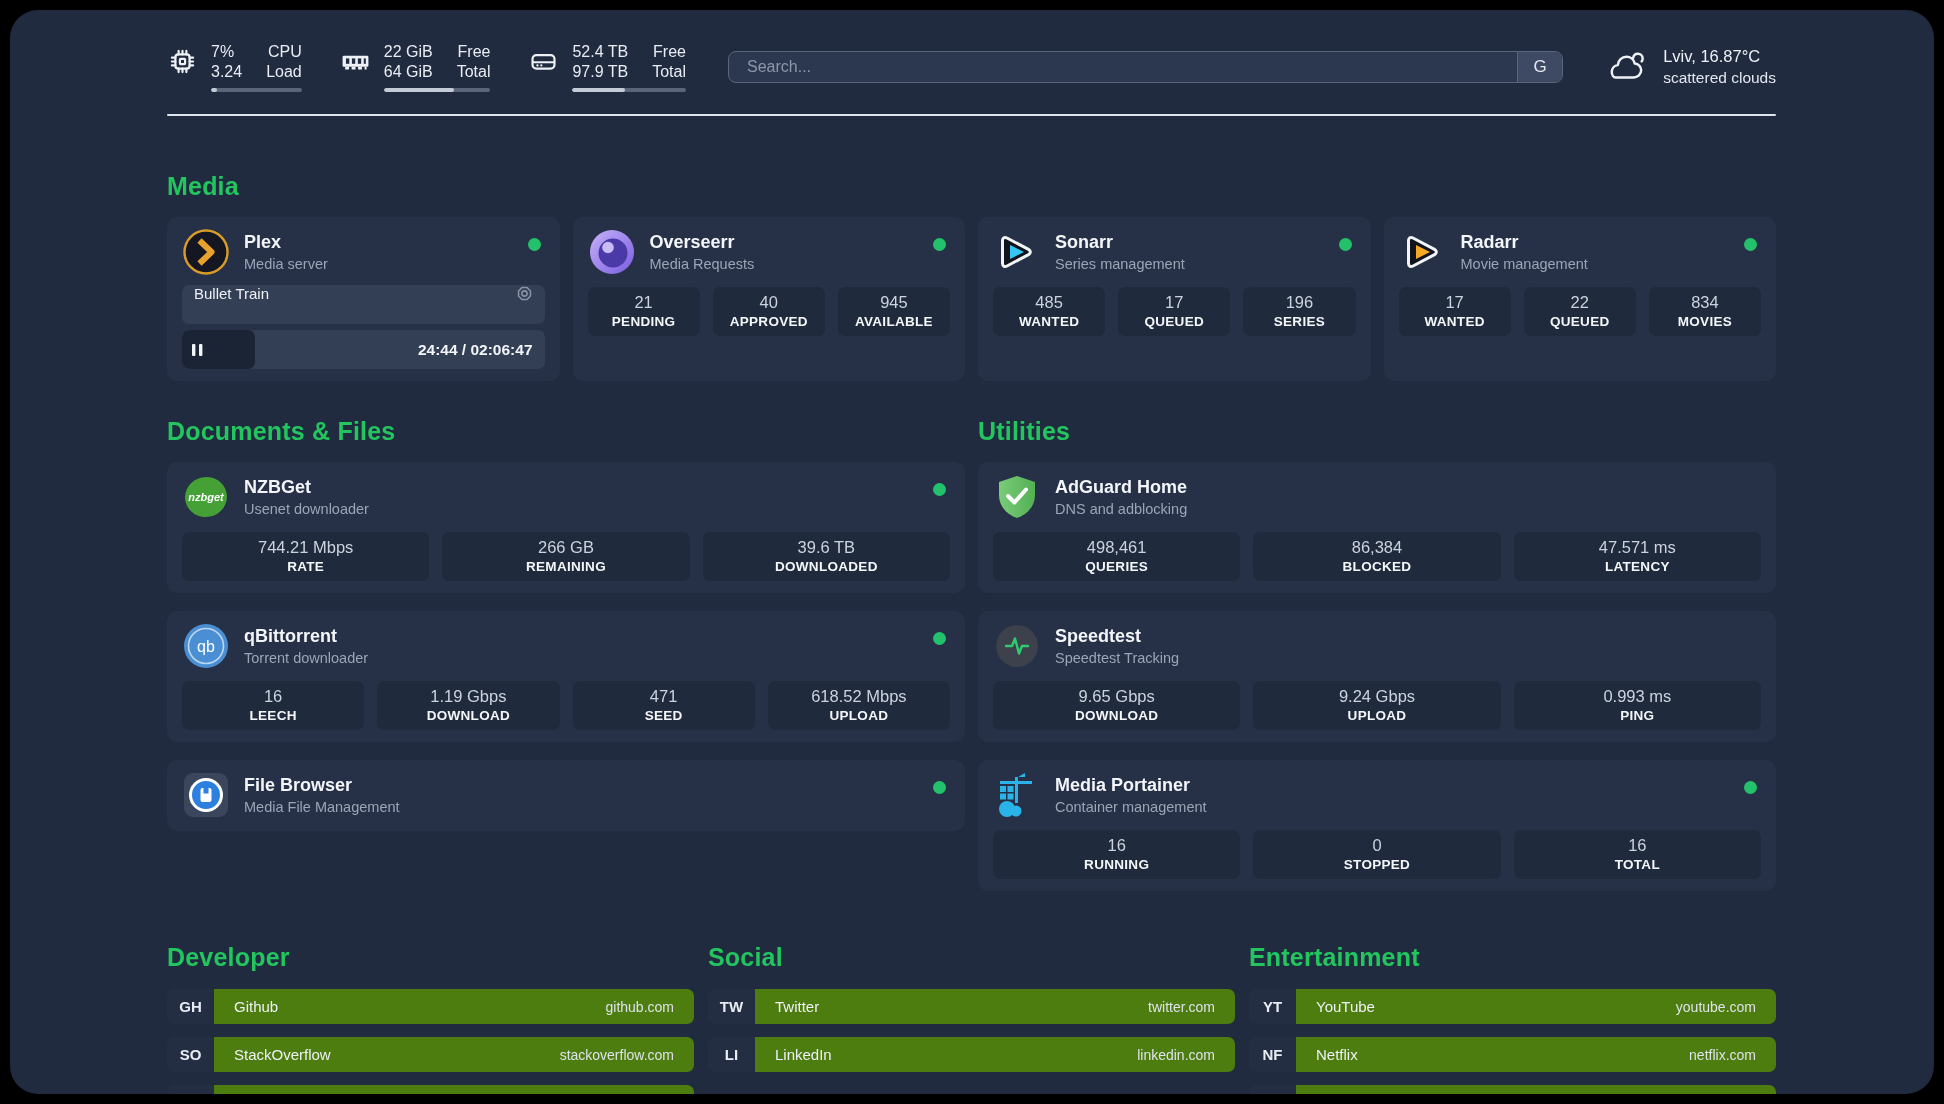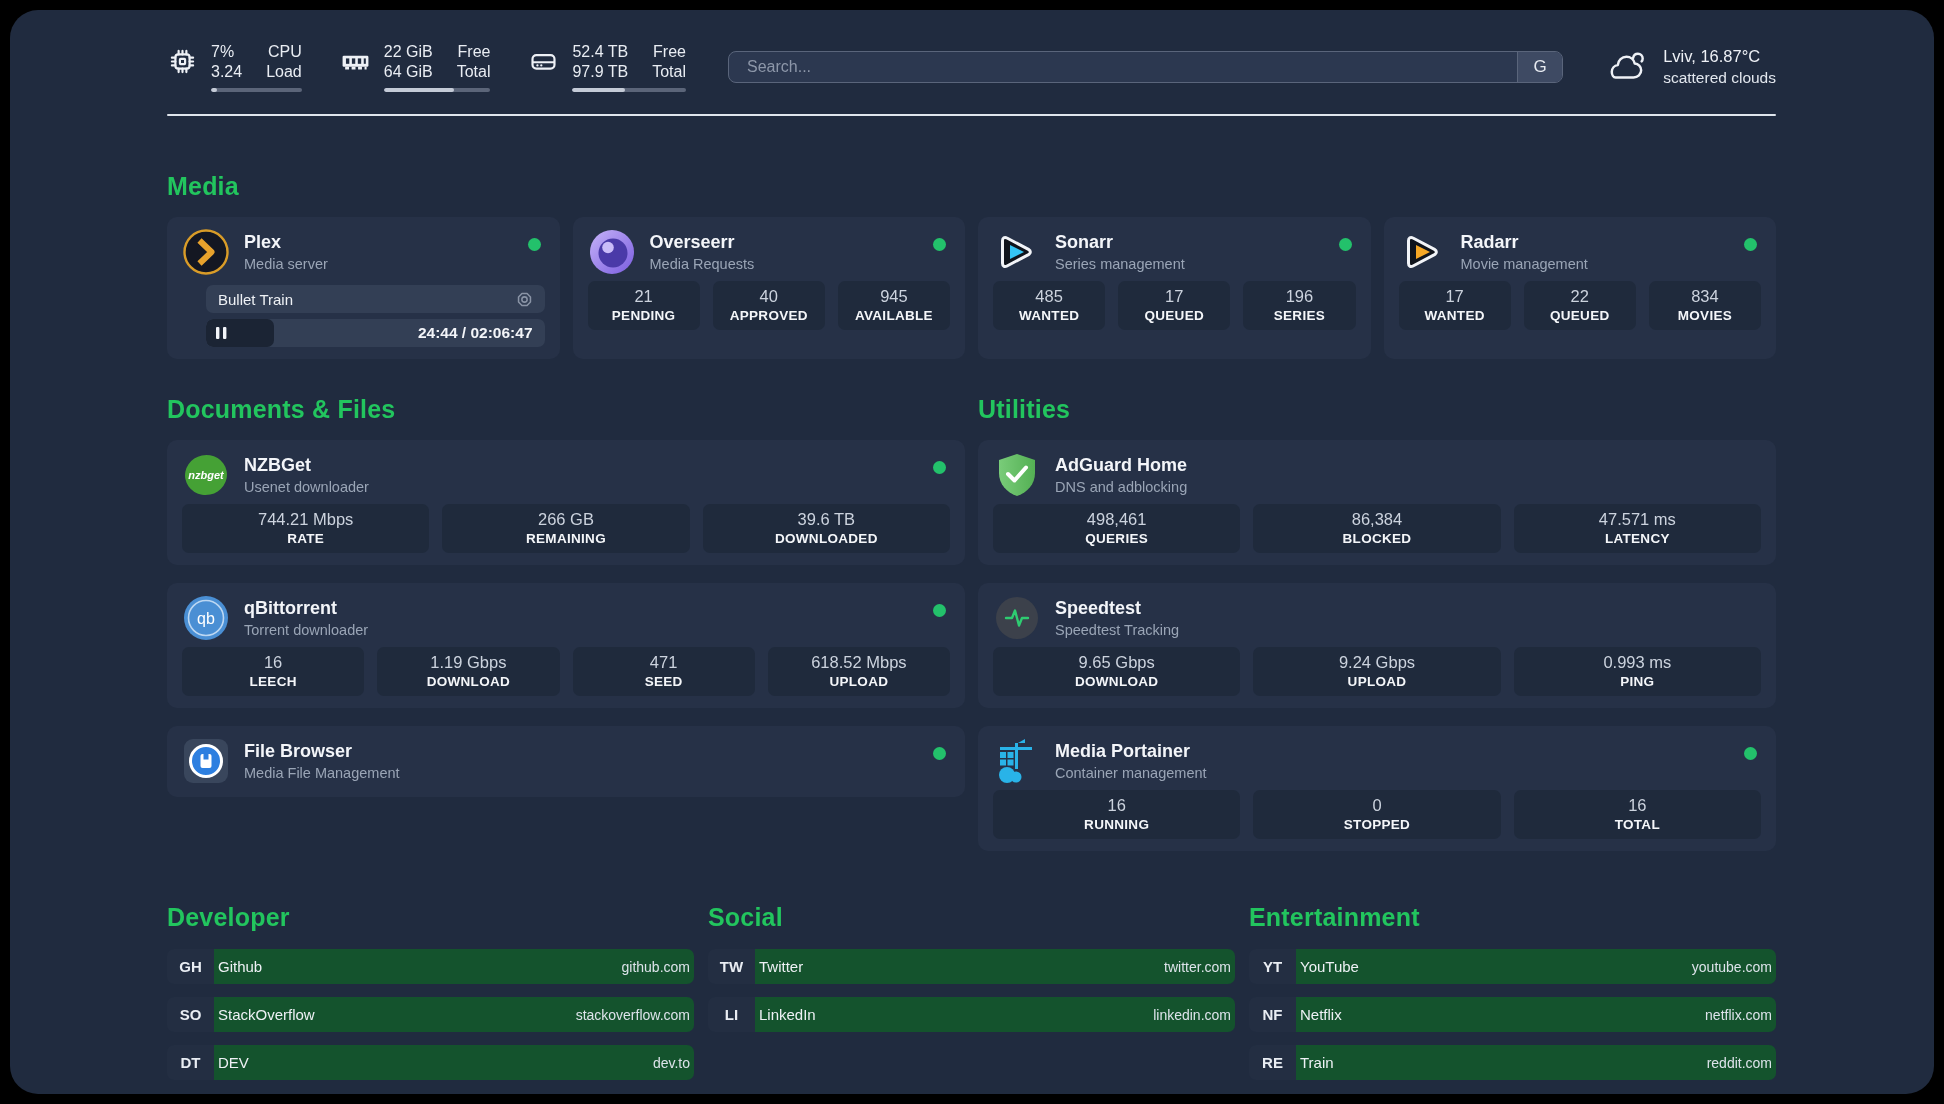--- a/index.html
+++ b/index.html
@@ -40,48 +40,48 @@
   .cards-4 { display:grid; grid-template-columns:repeat(4,1fr); gap:13px; }
 
   .card { background:#263147; border-radius:10px; padding:11px 15px 12px; position:relative; }
   .card-head { display:flex; align-items:center; gap:14px; }
   .app-icon { width:48px; height:48px; flex:none; }
   .app-icon svg { width:100%; height:100%; display:block; }
   .card-title { font-size:18px; font-weight:600; color:#f3f5f9; }
   .card-sub { font-size:14.5px; color:#9aa5b6; margin-top:3px; }
   .status-dot { position:absolute; top:21px; right:19px; width:13px; height:13px; border-radius:50%; background:#23c16b; }
 
-  .stats-row { display:flex; gap:13px; margin-top:5px; }
+  .stats-row { display:flex; gap:13px; margin-top:11px; }
   .stat { flex:1; background:#1f2a3c; border-radius:7px; text-align:center; padding:6px 4px 7px; }
   .stat-value { font-size:16.5px; color:#ccd3de; }
   .stat-label { font-size:13.5px; font-weight:700; color:#f4f6f9; margin-top:2px; letter-spacing:.3px; }
 
   
-  .np-row { margin-top:9px; height:28px; background:#333f55; border-radius:7px; display:flex;
-            align-items:center; padding:0 12px; color:#eef1f5; font-size:15px;margin-left:24px; }
+  .np-row { margin-top:9px; height:39px; background:#333f55; border-radius:7px; display:flex;
+            padding:0 12px; color:#eef1f5; font-size:15px; }
   .np-row.title-row { justify-content:space-between; }
   .np-row.progress-row { margin-top:6px; padding:9px; position:relative; overflow:hidden; }
   .np-elapsed { position:absolute; left:0; top:0; height:100%; background:#1b2434; border-radius:7px;
                 display:flex; align-items:center; padding-left:10px; }
   .np-time { position:absolute; right:12px; top:0; height:100%; display:flex; align-items:center;
              font-size:15.5px; font-weight:700; color:#f3f5f9; }
 
   
   .mid-grid { display:grid; grid-template-columns:1fr 1fr; gap:13px; margin-top:36px; }
   .mid-col .sec-heading { margin-bottom:16px; }
   .card-stack { display:flex; flex-direction:column; gap:18px; }
 
   
   .links-grid { display:grid; grid-template-columns:1fr 1fr 1fr; gap:14px; margin-top:52px; }
   .links-col .sec-heading { margin-bottom:17px; }
   .bm-row { display:flex; height:35px; margin-bottom:13px; cursor:pointer; }
   .bm-abbr { width:47px; flex:none; background:#232e42; border-radius:7px 0 0 7px; display:flex;
              align-items:center; justify-content:center; font-size:15px; font-weight:600; color:#e9edf3; }
-  .bm-bar { flex:1; background:#14532d; border-radius:0 7px 7px 0; display:flex; align-items:center;
-            justify-content:space-between; padding:0 4px; }
+  .bm-bar { flex:1; background:#4d7c0f; border-radius:0 7px 7px 0; display:flex; align-items:center;
+            justify-content:space-between; padding:0 20px; }
   .bm-name { font-size:15px; color:#eef1f5; }
   .bm-url { font-size:14px; color:#dde3ea; }
 </style>
 </head>
 <body>
 
 <div class="page">
 <div class="content">
 
   <header class="topbar">

